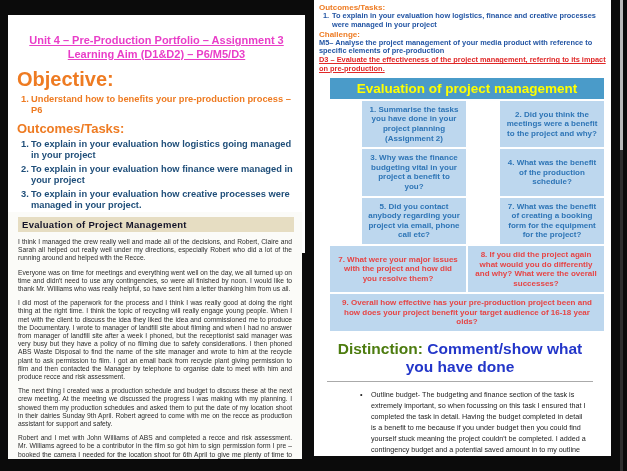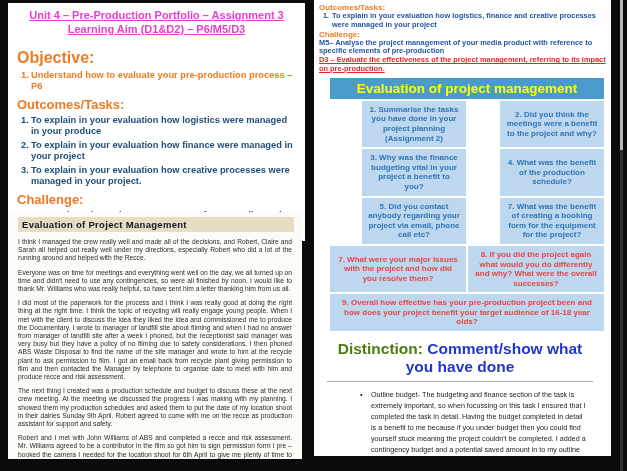--- a/index.html
+++ b/index.html
@@ -1,23 +1,23 @@
 <!DOCTYPE html>
 <html><head>
 <meta charset="utf-8">
 <style>
   html,body{margin:0;padding:0;background:#0b0b0b;}
   #stage{position:relative;width:627px;height:471px;background:#0b0b0b;overflow:hidden;
          font-family:"Liberation Sans",sans-serif;}
   
-  .box-topleft{position:absolute;left:8px;top:3px;width:297px;height:238px;background:#ffffff;
-               padding:3px 9px;box-sizing:border-box;overflow:hidden;}
+  .box-topleft{position:absolute;left:8px;top:15px;width:297px;height:238px;background:#ffffff;
+               padding:16px 9px;box-sizing:border-box;overflow:hidden;}
   .tl-title{text-align:center;font-weight:bold;font-size:11px;line-height:14px;color:#e93ec8;
             text-decoration:underline;margin-top:2px;}
-  .h-objective{color:#ee7b22;font-weight:bold;font-size:16px;margin-top:13px;}
+  .h-objective{color:#ee7b22;font-weight:bold;font-size:20px;margin-top:7px;}
   .h-sub{color:#ee7b22;font-weight:bold;font-size:13px;margin-top:5px;}
   .num-item{display:flex;font-size:9.3px;font-weight:bold;line-height:11px;margin-top:3px;}
   .num-item .n{width:14px;flex:0 0 14px;padding-left:4px;box-sizing:border-box;}
   .num-item.orange{color:#ee7b22;}
   .num-item.navy{color:#1f4e79;}
   .bullet-item{display:flex;font-size:9.3px;font-weight:bold;line-height:11px;margin-top:3px;}
   .bullet-item .b{width:12px;flex:0 0 12px;color:#c05a1a;font-size:8px;padding-left:2px;box-sizing:border-box;}
   .bullet-item.blue{color:#2456a4;}
   
   .doc{position:absolute;left:8px;top:212px;width:294px;height:247px;background:#fbfbf8;
@@ -59,26 +59,26 @@
 <div id="stage">
 
   <div class="box-topleft">
     <div class="tl-title">
       <div>Unit 4 – Pre-Production Portfolio – Assignment 3</div>
       <div>Learning Aim (D1&amp;D2) – P6/M5/D3</div>
     </div>
     <div class="h-objective">Objective:</div>
     <div class="num-item orange">
       <span class="n">1.</span>
-      <span>Understand how to evaluate your pre-production process – P6</span>
+      <span>Understand how to benefits your pre-production process – P6</span>
     </div>
     <div class="h-sub">Outcomes/Tasks:</div>
     <div class="num-item navy">
       <span class="n">1.</span>
-      <span>To explain in your evaluation how logistics were managed in your produce</span>
+      <span>To explain in your evaluation how logistics going managed in your project</span>
     </div>
     <div class="num-item navy">
       <span class="n">2.</span>
       <span>To explain in your evaluation how finance were managed in your project</span>
     </div>
     <div class="num-item navy">
       <span class="n">3.</span>
       <span>To explain in your evaluation how creative processes were managed in your project.</span>
     </div>
     <div class="h-sub">Challenge:</div>

